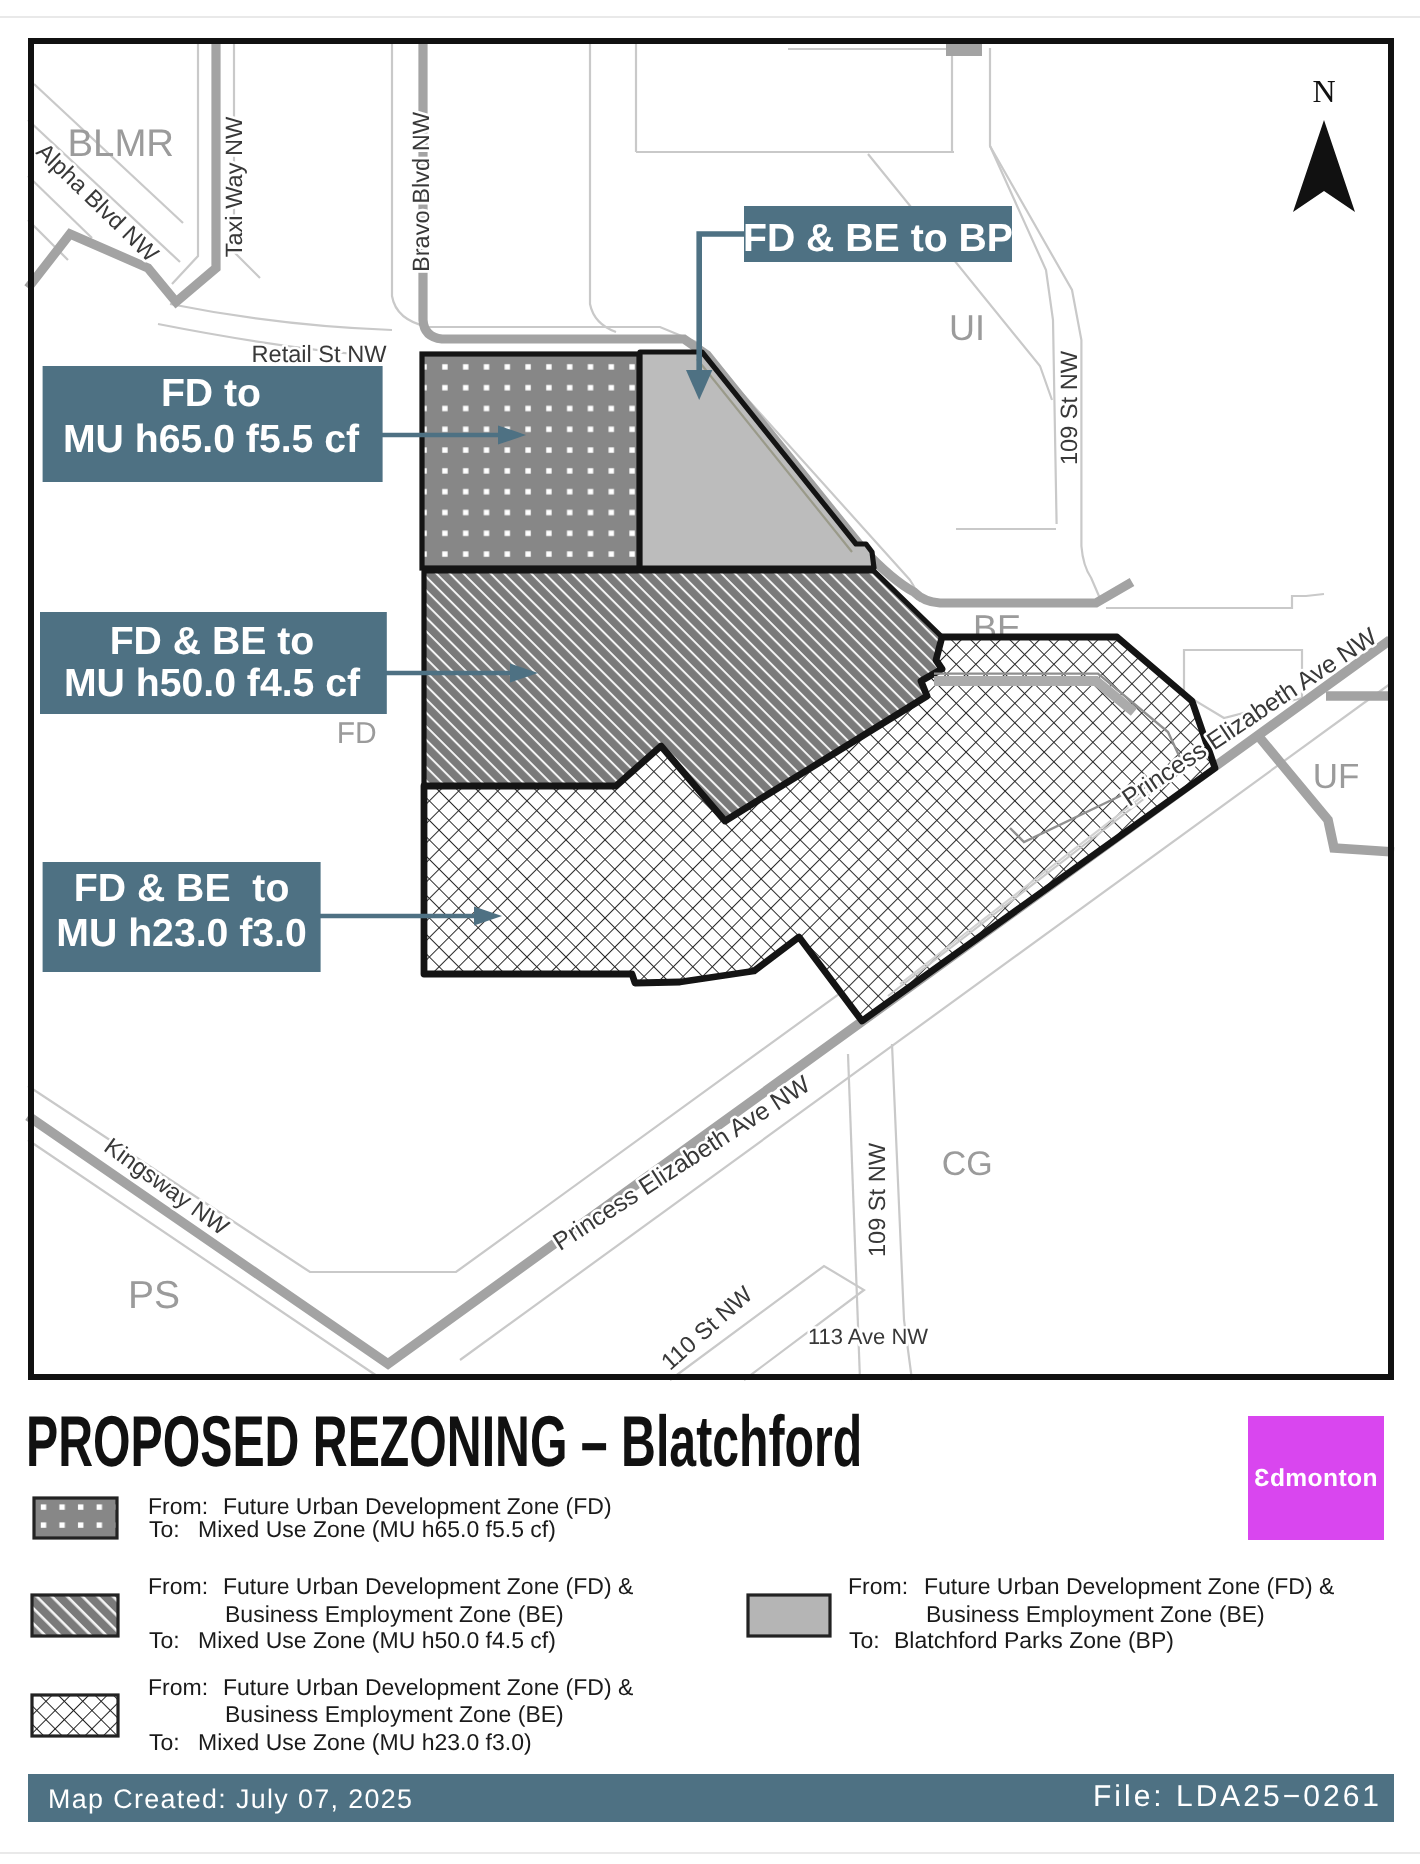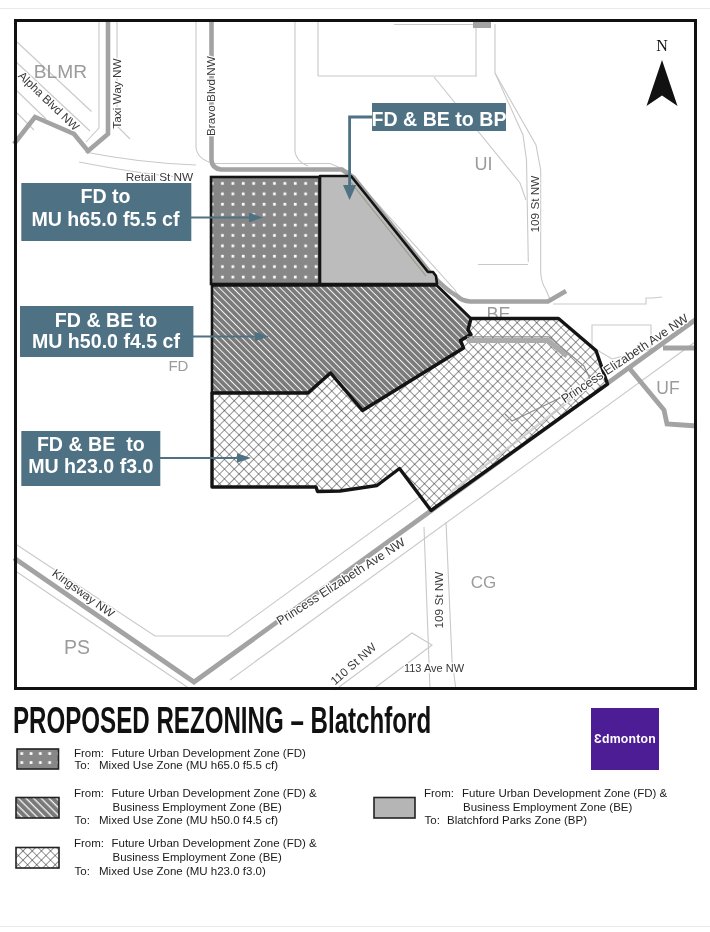--- a/index.html
+++ b/index.html
@@ -1,21 +1,21 @@
 <!DOCTYPE html>
 <html><head>
 <meta charset="utf-8">
 <style>
 html,body{margin:0;padding:0;background:#fff;width:710px;height:932px;overflow:hidden;}
 *{box-sizing:border-box;}
 body{font-family:"Liberation Sans", sans-serif;position:relative;}
 #page{position:absolute;left:0;top:0;width:710px;height:932px;background:#ffffff;}
 .hr{position:absolute;left:0;width:710px;height:1px;background:#e9e9e9;}
 #title{position:absolute;left:13px;top:700px;font-size:36px;font-weight:bold;color:#111;transform:scale(0.67,1);transform-origin:0 0;white-space:nowrap;}
-#logo{position:absolute;left:591px;top:708px;width:68px;height:62px;background:#4c1d95;display:flex;align-items:center;justify-content:center;}
+#logo{position:absolute;left:624px;top:708px;width:68px;height:62px;background:#d946ef;display:flex;align-items:center;justify-content:center;}
 #logo span{color:#fff;font-weight:bold;font-size:12.3px;letter-spacing:0.2px;}
 #footer{position:absolute;left:14px;top:887px;width:683px;height:24px;background:#4e7183;color:#fff;}
 #footer .l{position:absolute;left:10px;top:4.5px;font-size:13.4px;letter-spacing:0.7px;}
 #footer .r{position:absolute;right:6px;top:3px;font-size:15px;letter-spacing:1.5px;}
 </style>
 </head>
 <body>
 <div id="page">
 <div class="hr" style="top:8px"></div>
 <div class="hr" style="top:926px"></div>
@@ -192,13 +192,17 @@
   <text x="74.5" y="874.8">To:</text>
         <text x="99" y="874.8">Mixed Use Zone (MU h23.0 f3.0)</text>
   <text x="424" y="797">From:</text>
         <text x="462" y="797">Future Urban Development Zone (FD) &amp;</text>
   <text x="463" y="810.8">Business Employment Zone (BE)</text>
   <text x="424.5" y="824">To:</text>
         <text x="447" y="824">Blatchford Parks Zone (BP)</text>
 </g>
 </svg>
 
+<div id="footer">
+      <span class="l">Map Created: July 07, 2025</span>
+      <span class="r">File: LDA25−0261</span>
+    </div>
 </div>
 
 </body></html>

